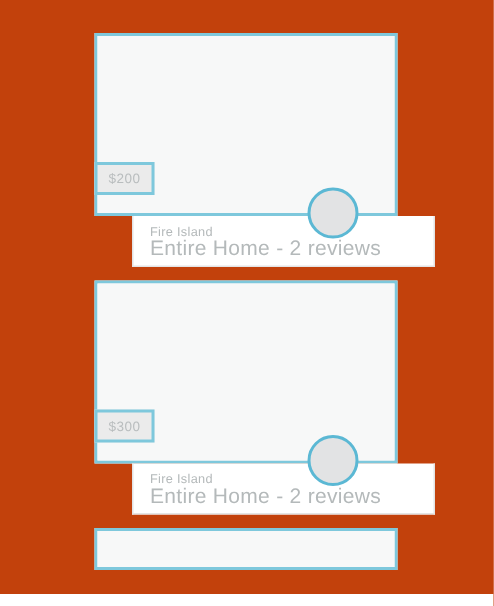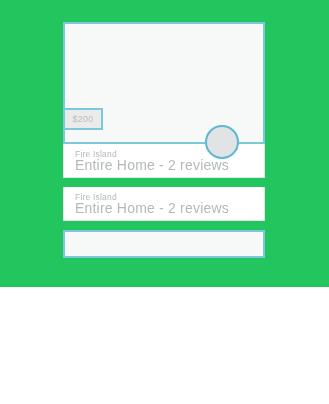--- a/index.html
+++ b/index.html
@@ -10,22 +10,22 @@
     width: 329px;
     height: 404px;
     background: #ffffff;
     font-family: "Liberation Sans", sans-serif;
     overflow: hidden;
   }
 
   #app {
     position: relative;
     width: 329px;
-    height: 287px;
-    background: #22c55e;
+    height: 396px;
+    background: #c2410c;
   }
 
   .listing-feed {
     position: absolute;
     left: 63px;
     top: 22px;
     width: 202px;
   }
 
   
@@ -88,20 +88,21 @@
 
   .listing-info {
     position: relative;
     box-sizing: border-box;
     width: 202px;
     min-height: 34px;
     padding: 5px 0 6px 11px;
     background: #ffffff;
     border: 1px solid #e3e4e5;
     border-top: none;
+    margin-left: 25px;
   }
 
   .listing-title {
     color: #b4b9ba;
     font-size: 8.5px;
     line-height: 11px;
     letter-spacing: 0.2px;
     white-space: nowrap;
   }
 
@@ -133,20 +134,27 @@
         </div>
         <div class="host-avatar"></div>
       </div>
       <div class="listing-info">
         <div class="listing-title">Fire Island</div>
         <div class="listing-subtitle">Entire Home - 2 reviews</div>
       </div>
     </div>
 
     <div class="listing-card">
+      <div class="photo-frame">
+        <div class="photo-placeholder"></div>
+        <div class="price-chip">
+          <span>$300</span>
+        </div>
+        <div class="host-avatar"></div>
+      </div>
       <div class="listing-info">
         <div class="listing-title">Fire Island</div>
         <div class="listing-subtitle">Entire Home - 2 reviews</div>
       </div>
     </div>
 
     <div class="listing-card partial">
       <div class="photo-frame">
         <div class="photo-placeholder"></div>
       </div>

